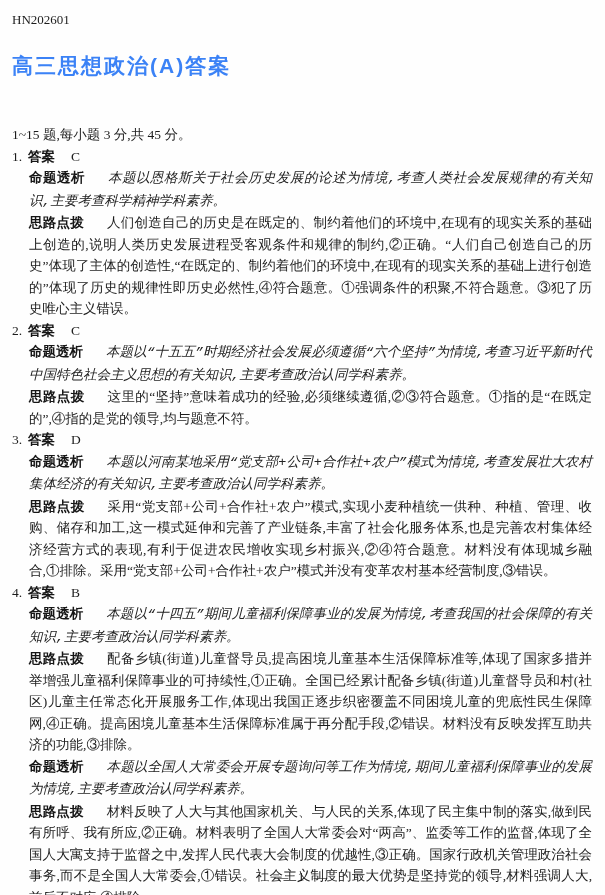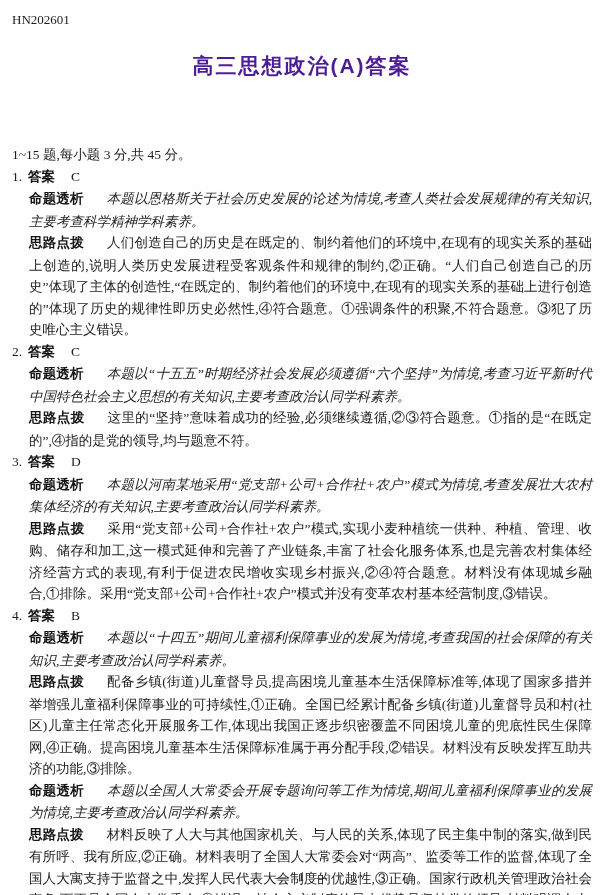--- a/index.html
+++ b/index.html
@@ -19,57 +19,57 @@
     font-size: 13.5px;
     overflow: hidden;
   }
   .doc-code {
     font-size: 13px;
     line-height: 16px;
     color: #1c1c1c;
   }
   .doc-title {
     margin-top: 24px;
-    text-align: center;
     font-family: "Liberation Sans", "DejaVu Sans", sans-serif;
     font-weight: 700;
     font-size: 21px;
     line-height: 28px;
     letter-spacing: 2px;
-    color: #4c1d95;
+    color: #3b82f6;
   }
   .intro {
-    margin-top: 64px;
+    margin-top: 44px;
     line-height: 21.5px;
   }
   .answer-line {
     line-height: 21.5px;
     white-space: nowrap;
   }
   .hei {
-    font-family: Liberation Mono, monospace;
+    font-family: Liberation Serif, serif;
     font-weight: 700;
     color: #161616;
   }
   .item-num {
     display: inline-block;
     min-width: 14px;
   }
   .answer-label { margin-left: 2px; }
   .answer-value { margin-left: 16px; }
   .para {
     margin: 0;
     padding-left: 17px;
     line-height: 21.5px;
     text-align: justify;
   }
   .para .lbl { margin-right: 23px; }
   .analysis-text {
     font-style: italic;
     color: #222222;
+    font-family: Liberation Mono, monospace;
   }
   .tips-text { color: #1c1c1c; }
   .page-number {
     position: absolute;
     bottom: 10px;
     left: 0;
     right: 0;
     text-align: center;
     letter-spacing: 3px;
     font-size: 13.5px;

